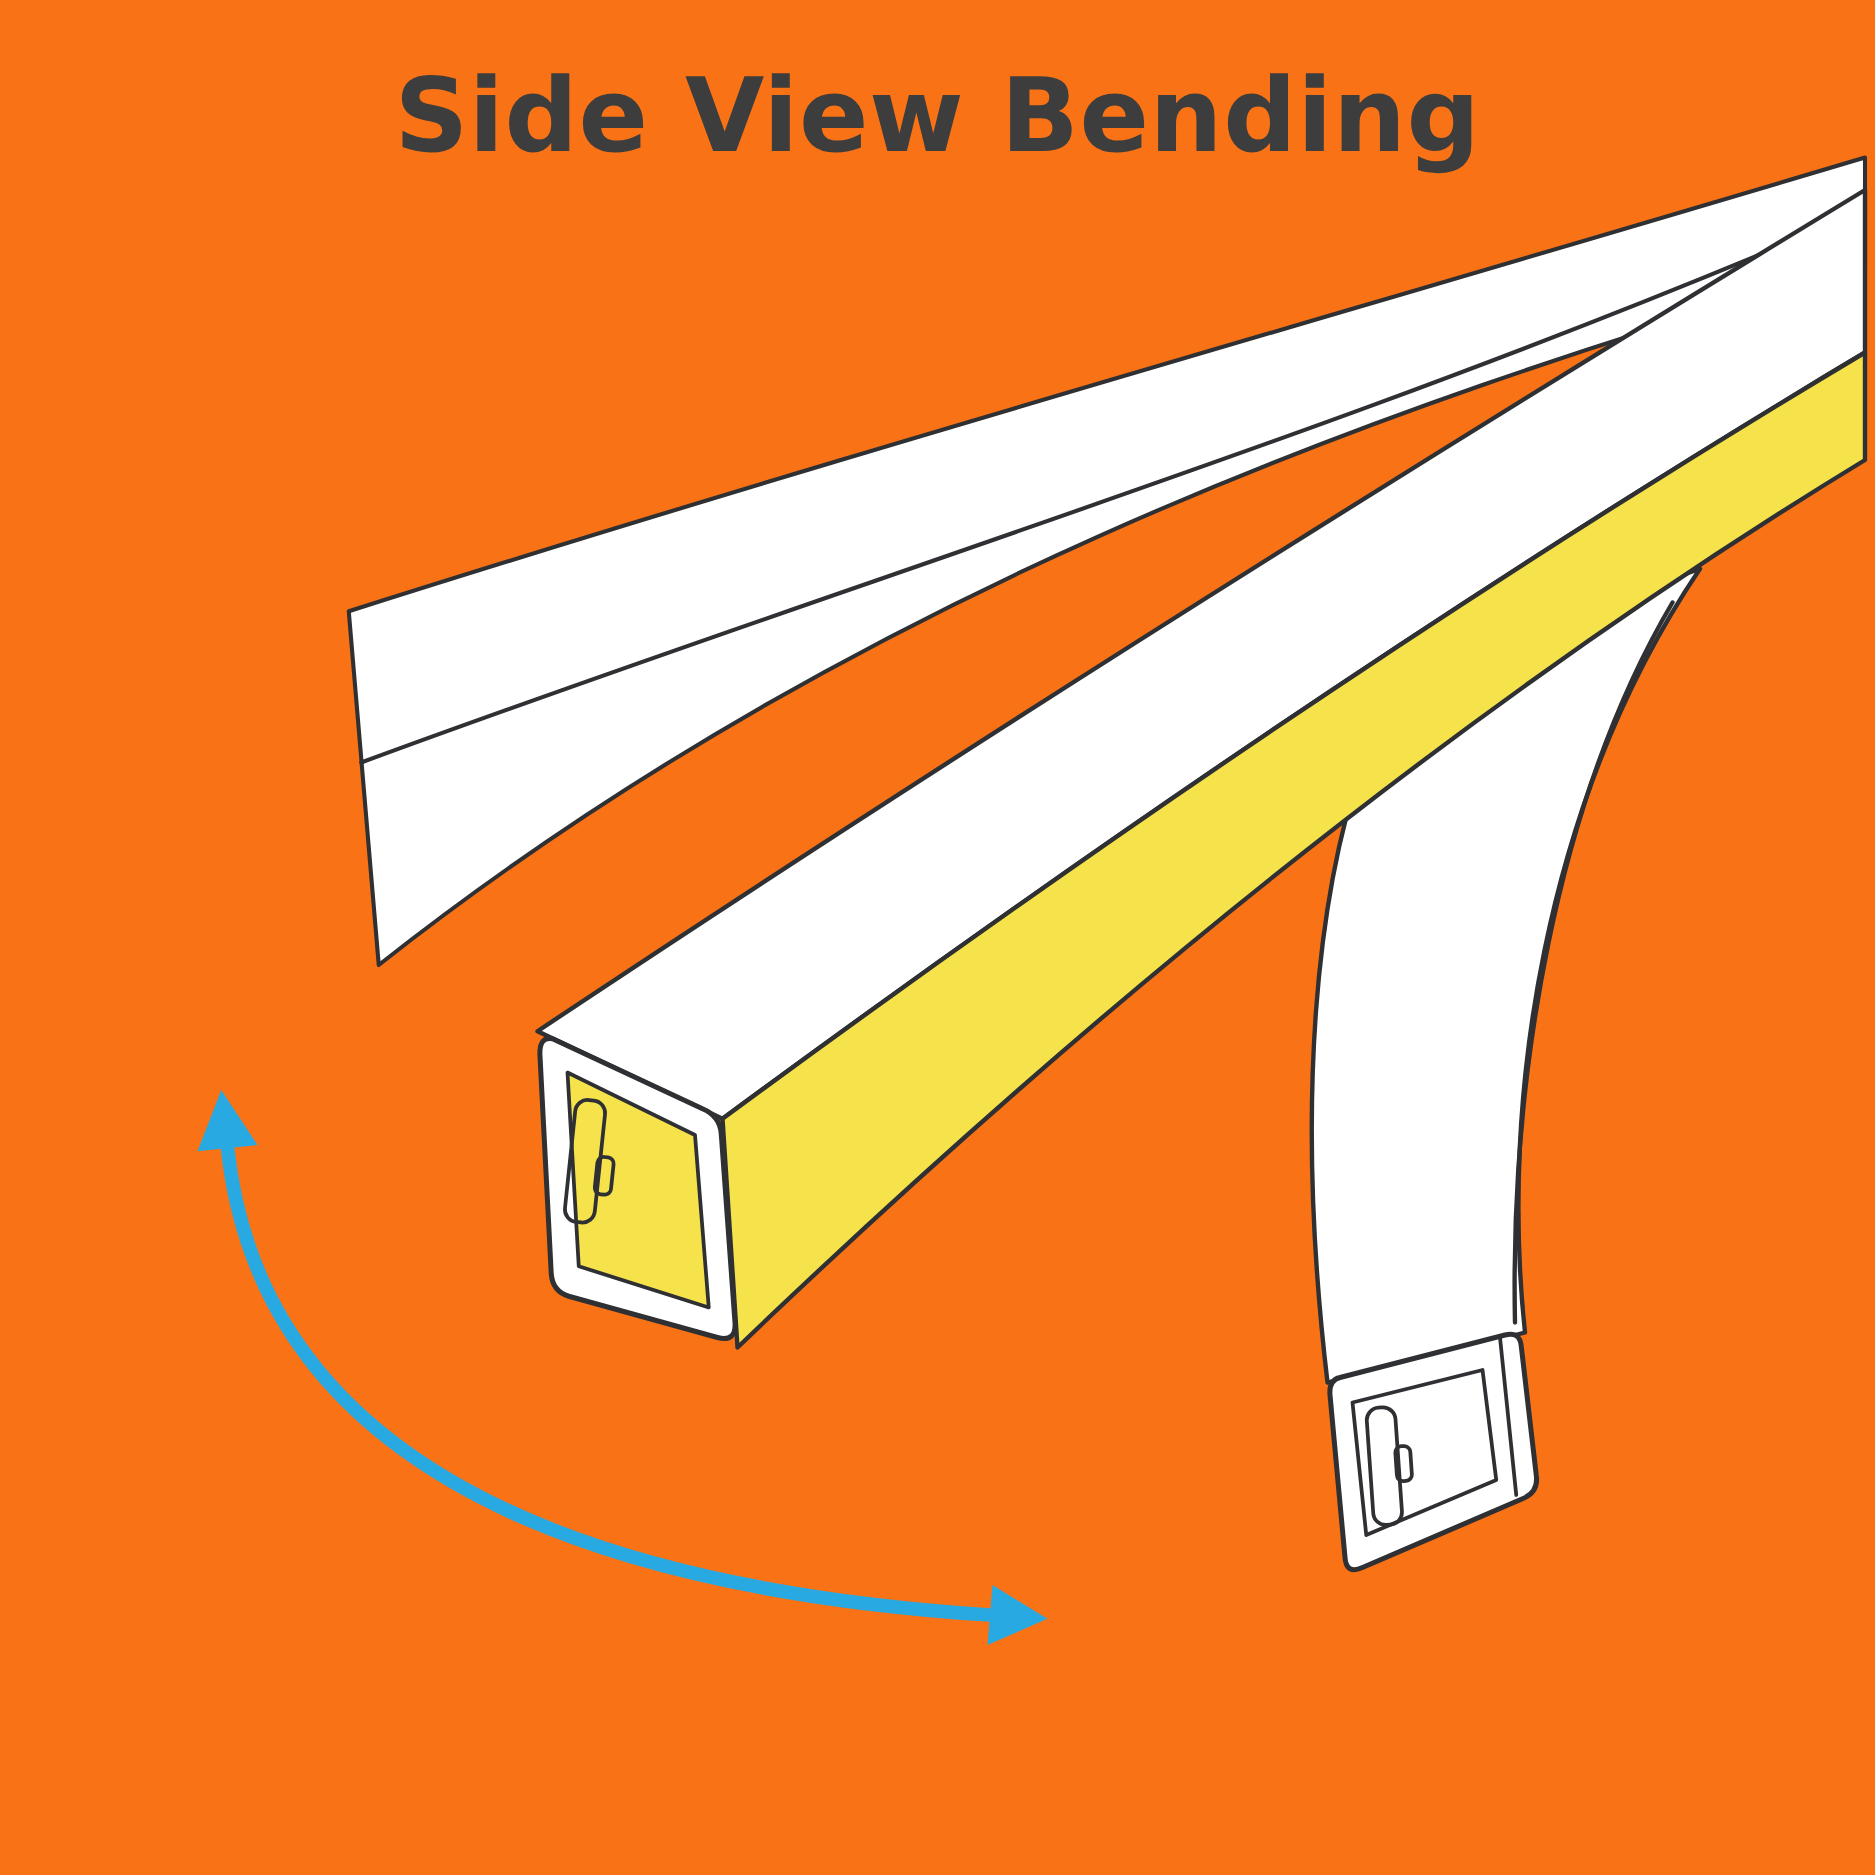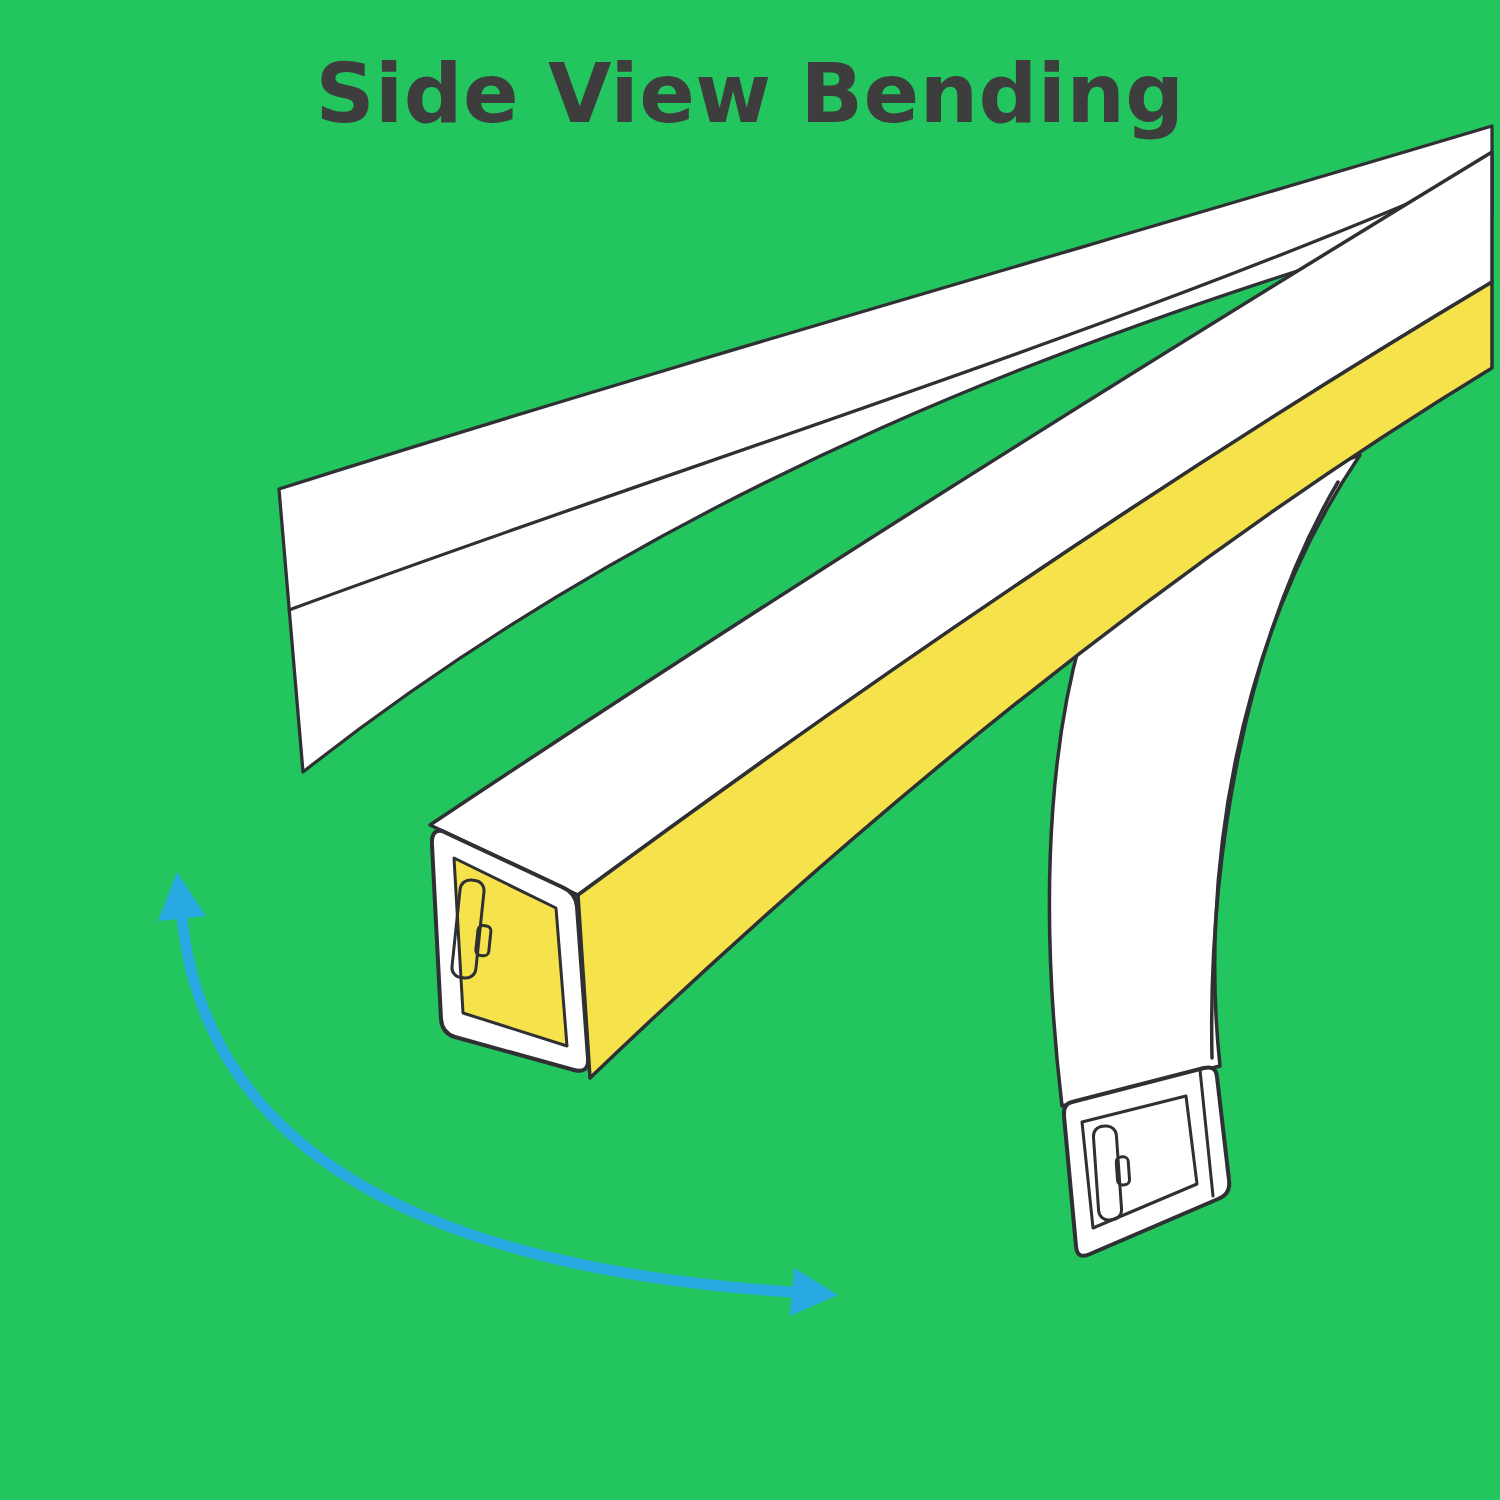--- a/index.html
+++ b/index.html
@@ -1,21 +1,21 @@
 <!DOCTYPE html>
 <html><head>
 <meta charset="utf-8">
 <style>
   * { box-sizing: border-box; }
   html, body { margin: 0; padding: 0; background: #ffffff; }
   .canvas {
     position: relative;
     width: 1500px;
     height: 1500px;
-    background: #22c55e;
+    background: #f97316;
     overflow: hidden;
     font-family: "DejaVu Sans", "Liberation Sans", sans-serif;
   }
   h1.title {
     position: absolute;
     top: 46px;
     left: 0;
     right: 0;
     margin: 0;
     text-align: center;

